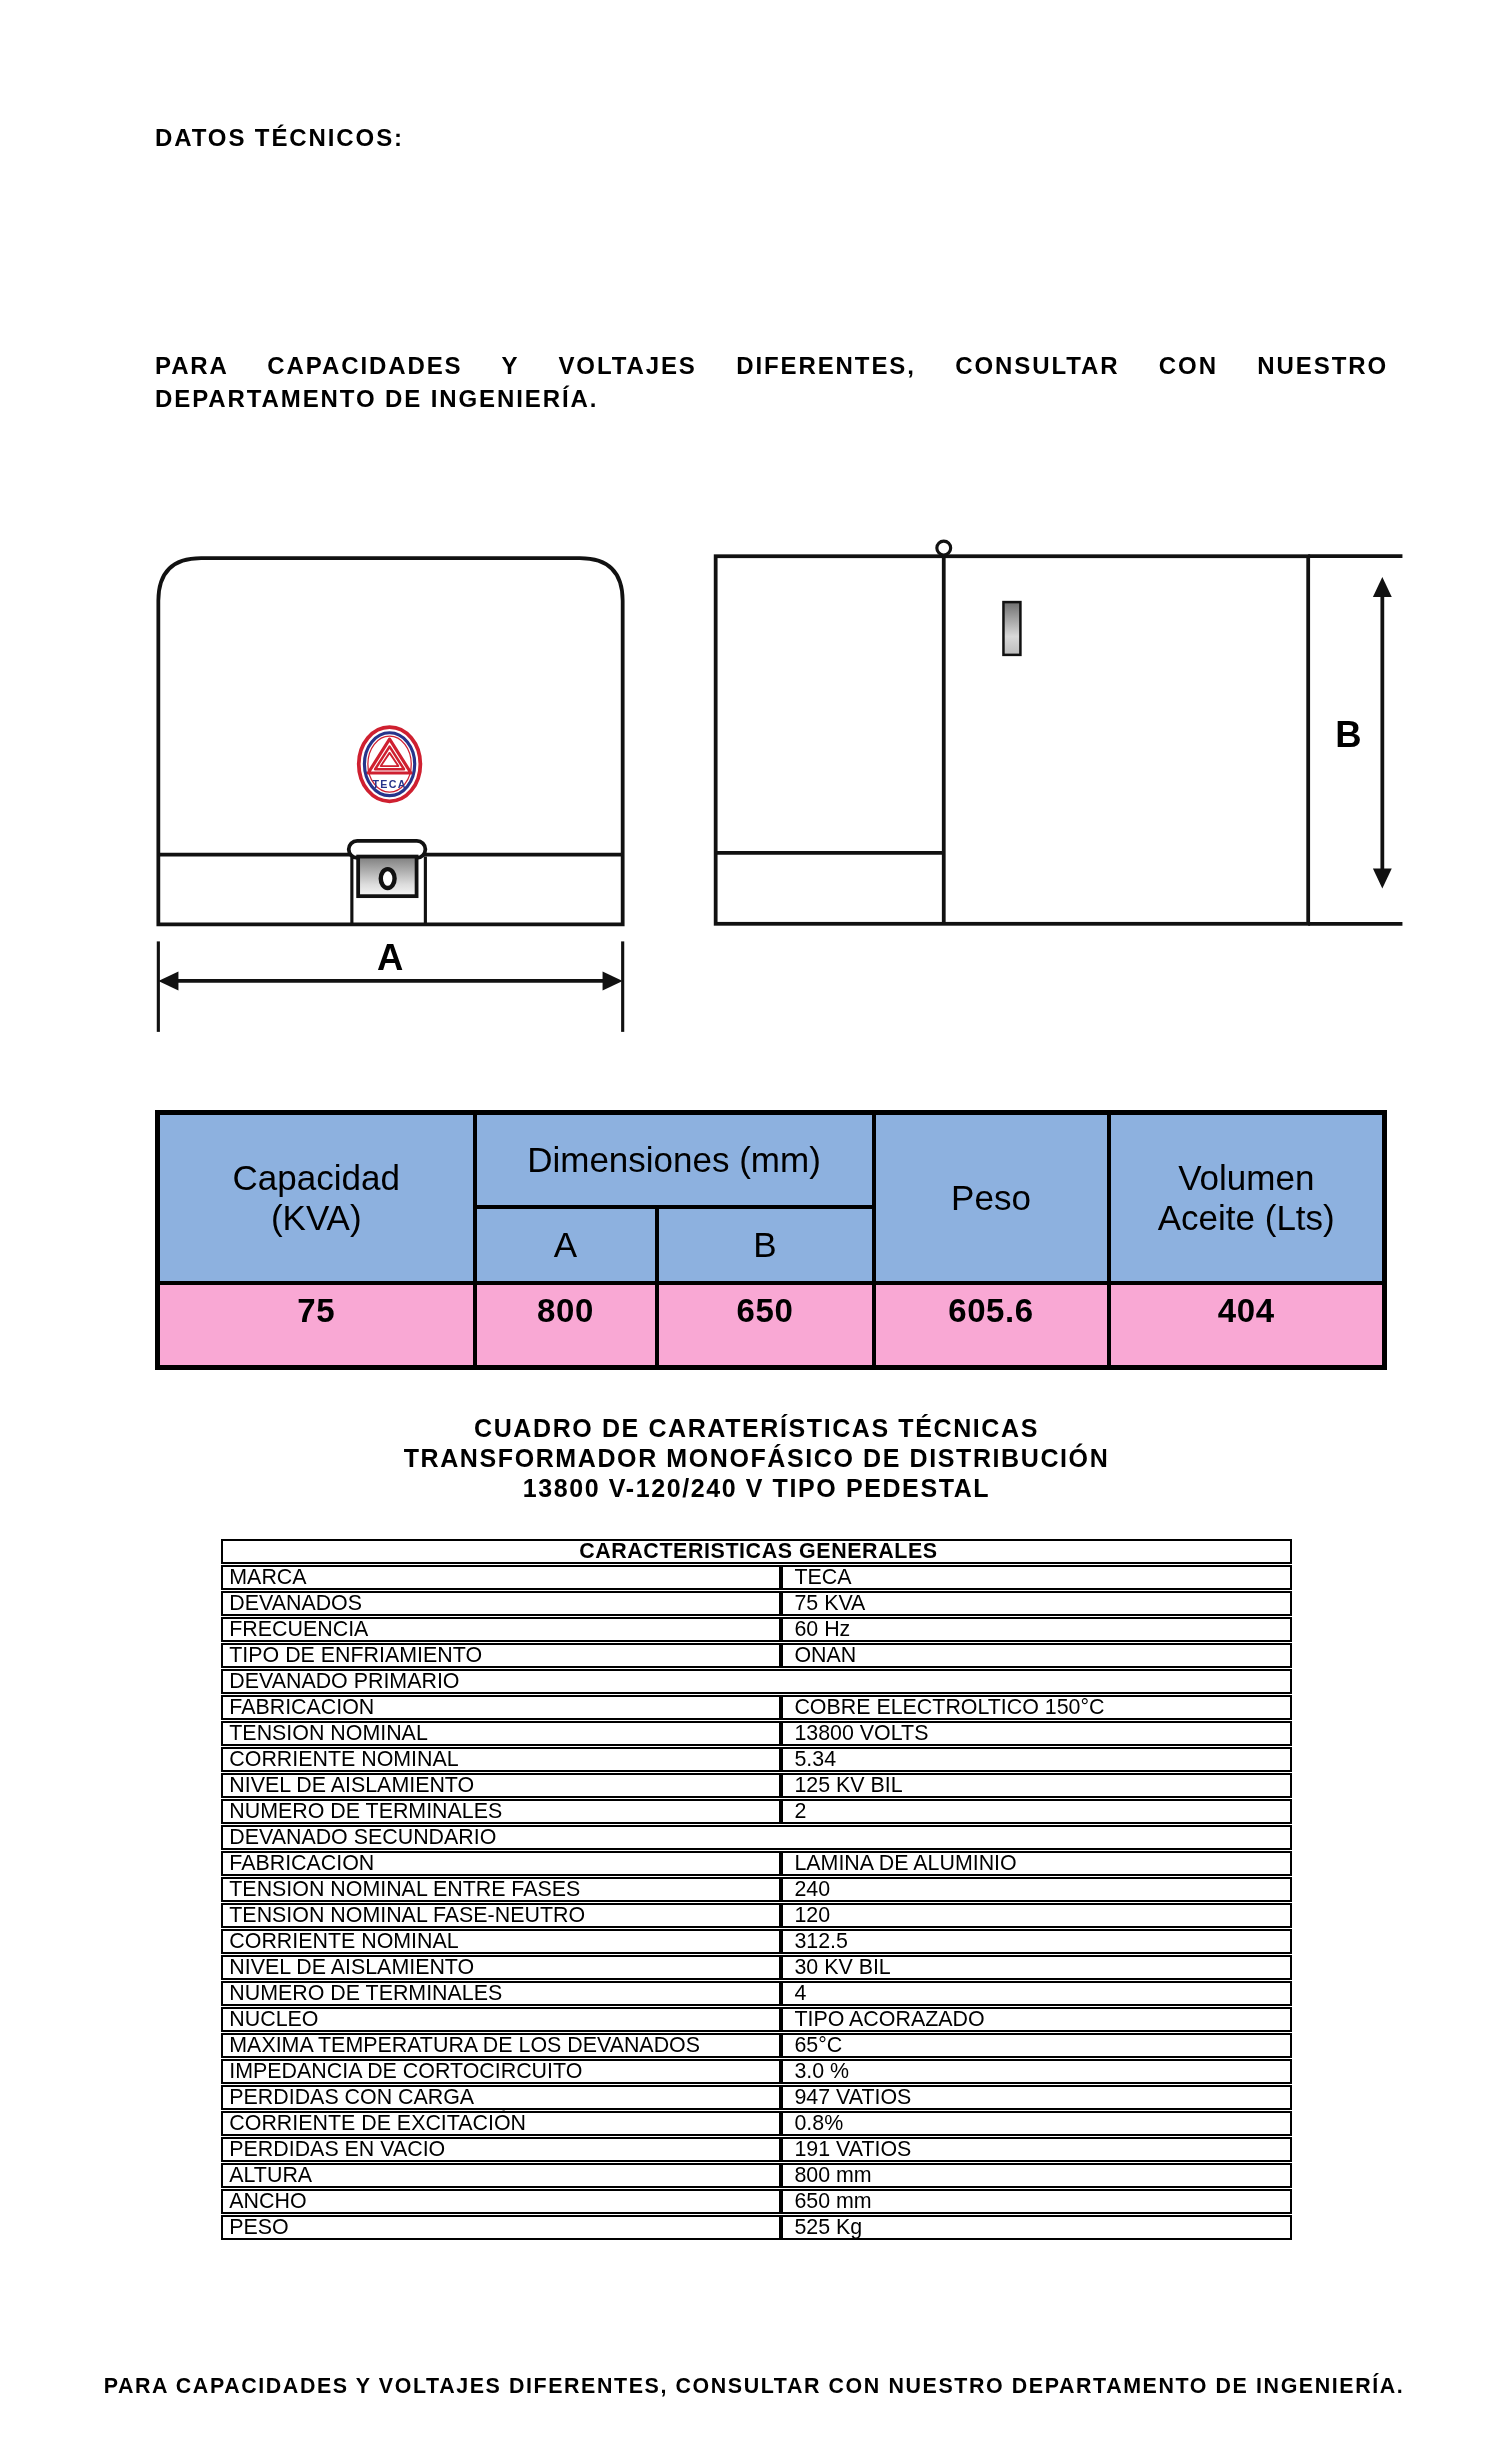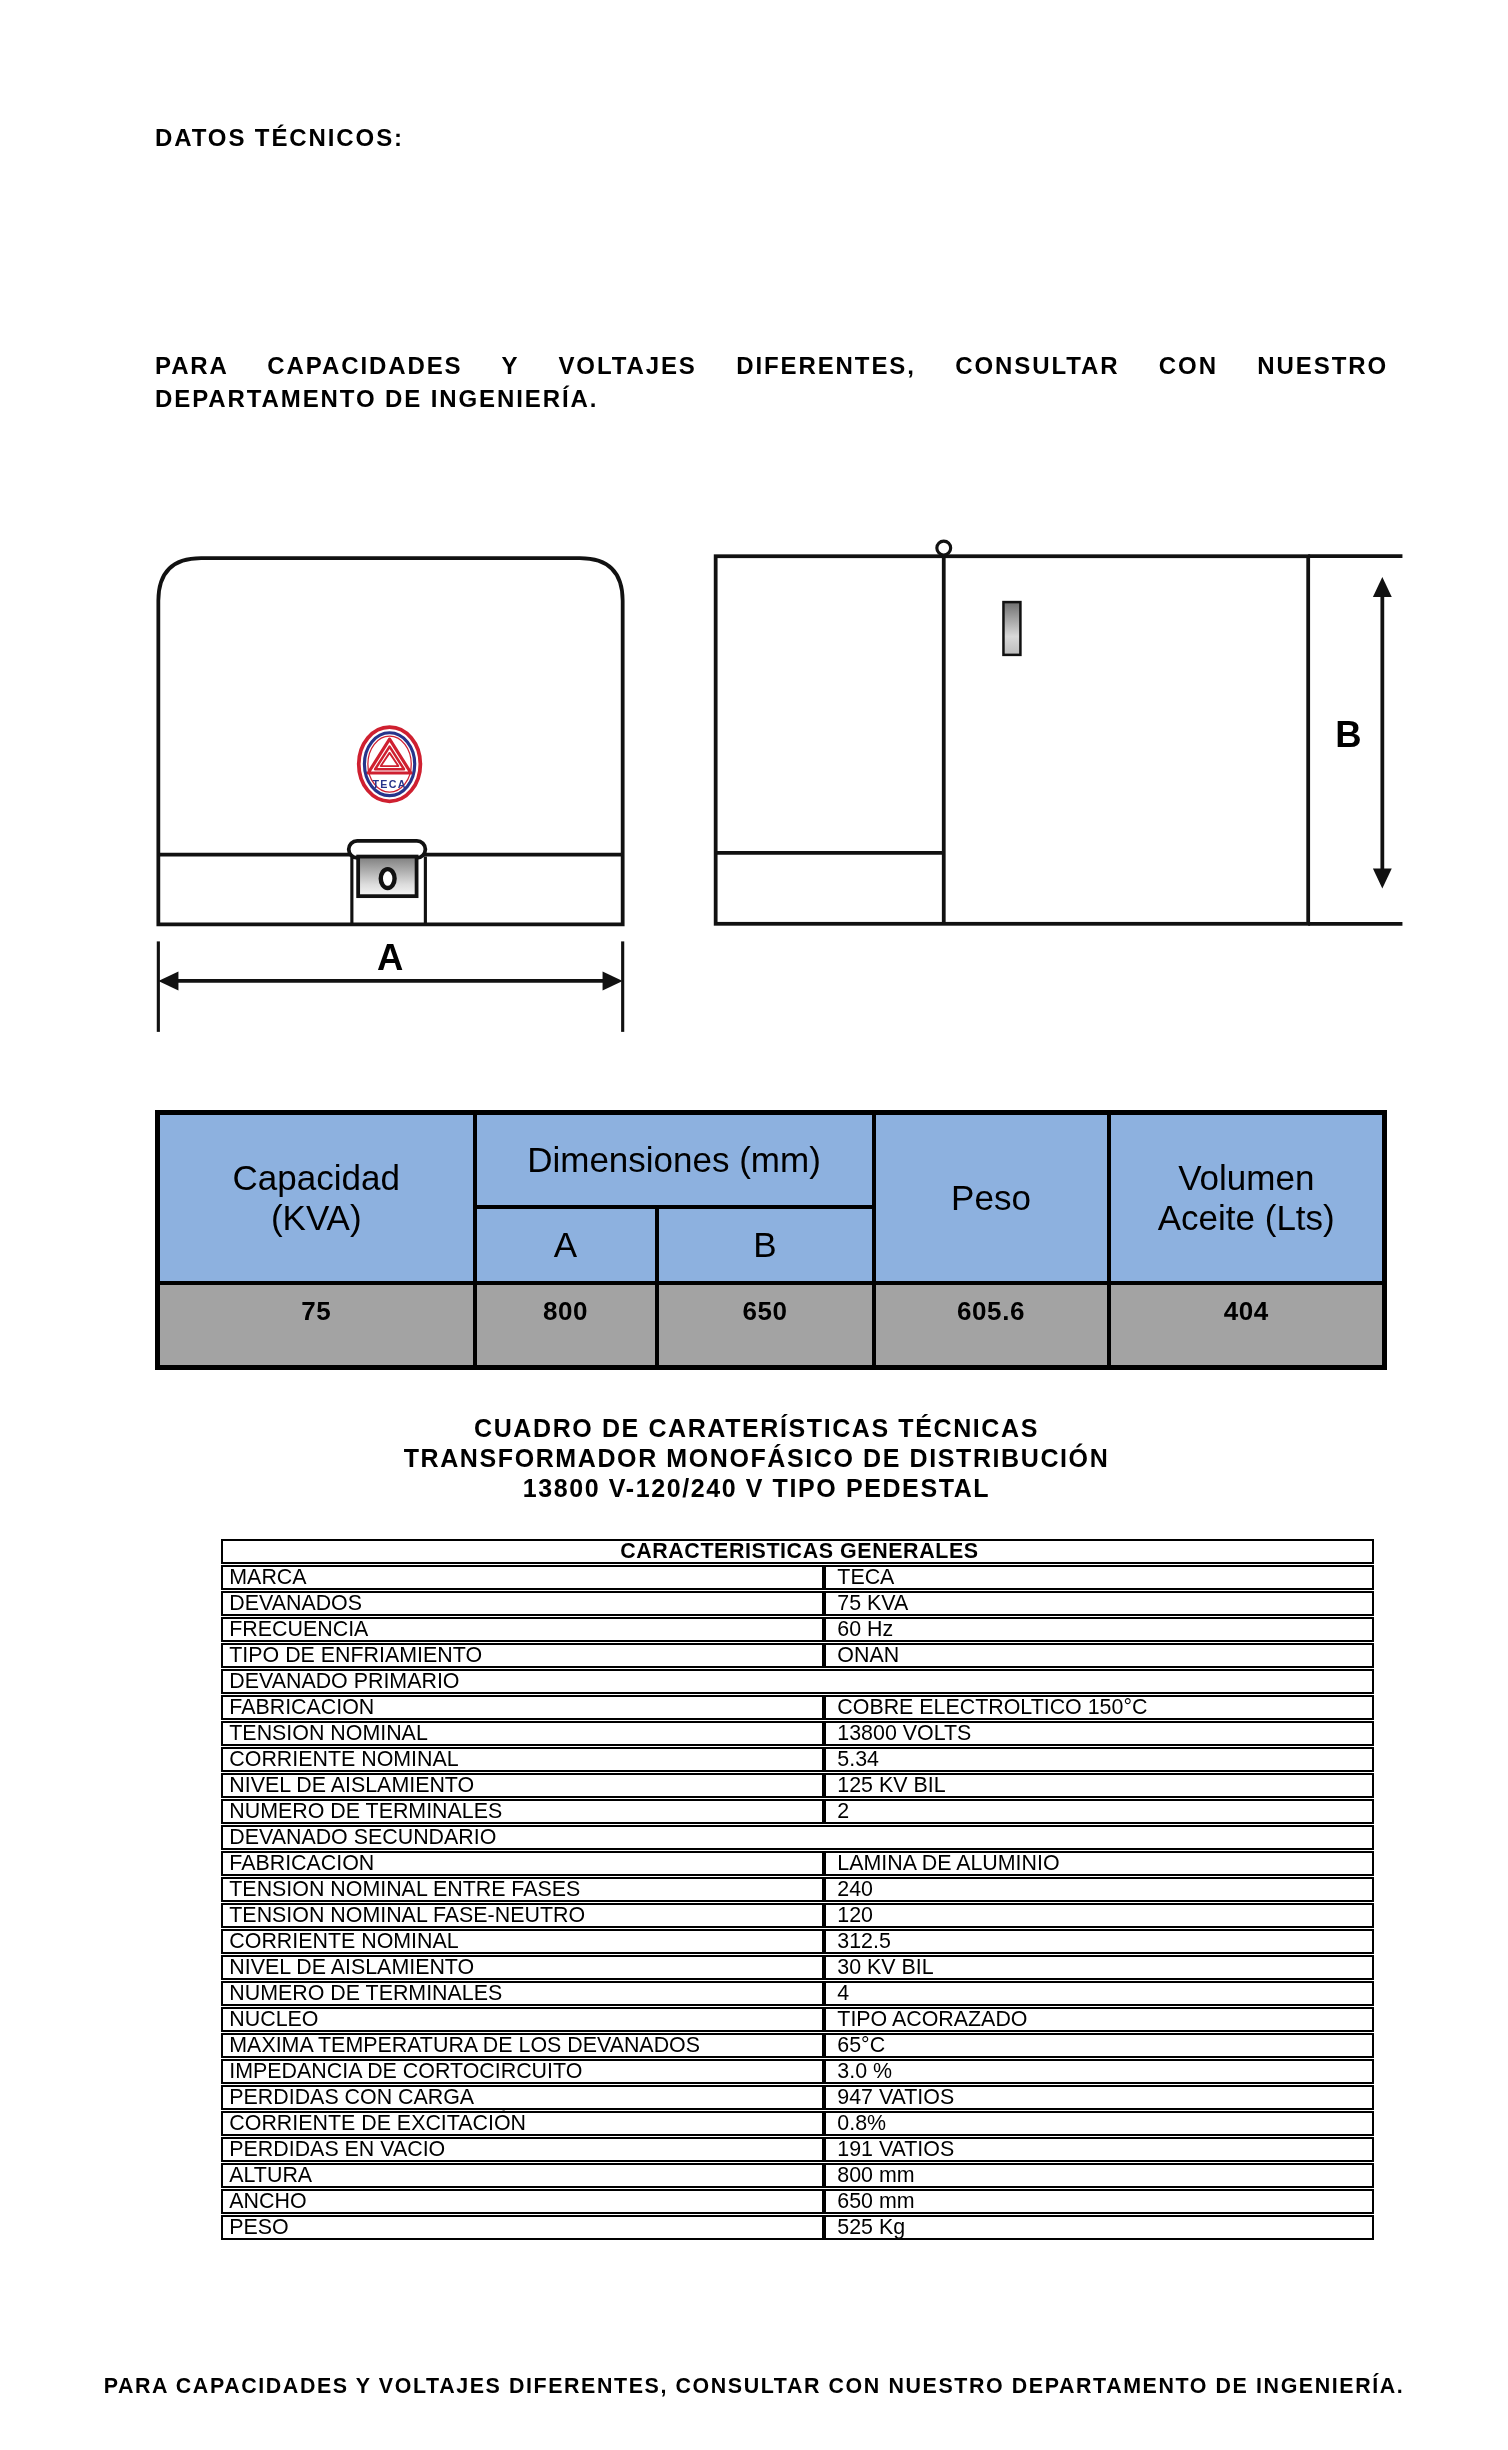--- a/index.html
+++ b/index.html
@@ -36,34 +36,34 @@
     width:1228px;
   }
   #summary-table td{
     border:4.4px solid #000;
     text-align:center;vertical-align:middle;
     font-size:35px;line-height:40px;
   }
   #summary-table{border:5.7px solid #000;}
   #summary-table .hdr{background:#8DB1DF;}
   #summary-table .data{
-    background:#a3a3a3;font-weight:700;font-size:26px;letter-spacing:0.6px;
+    background:#f9a8d4;font-weight:700;font-size:33px;letter-spacing:0.6px;
     vertical-align:top;padding-top:6.3px;
   }
   #summary-table tr.r1 td{height:88px;}
   #summary-table tr.r2 td{height:70px;}
   #summary-table tr.r3 td{height:73px;}
   
   #cuadro-heading{
     position:absolute;left:221px;top:1413px;width:1071px;
     text-align:center;font-weight:700;letter-spacing:1.6px;
     font-size:25px;line-height:30px;
   }
   #spec-table{
-    position:absolute;left:221px;top:1538px;width:1153px;
+    position:absolute;left:221px;top:1538px;width:1071px;
     border-collapse:separate;border-spacing:0 1.3px;table-layout:fixed;
   }
   #spec-table td{
     border:2.5px solid #000;background:#fff;
     font-size:21.4px;line-height:21px;font-weight:400;
     padding:0 2.5px 0 6.3px;
     white-space:nowrap;overflow:visible;
   }
   #spec-table td.val{padding-left:11.3px;}
   #spec-table td.title-cell{

